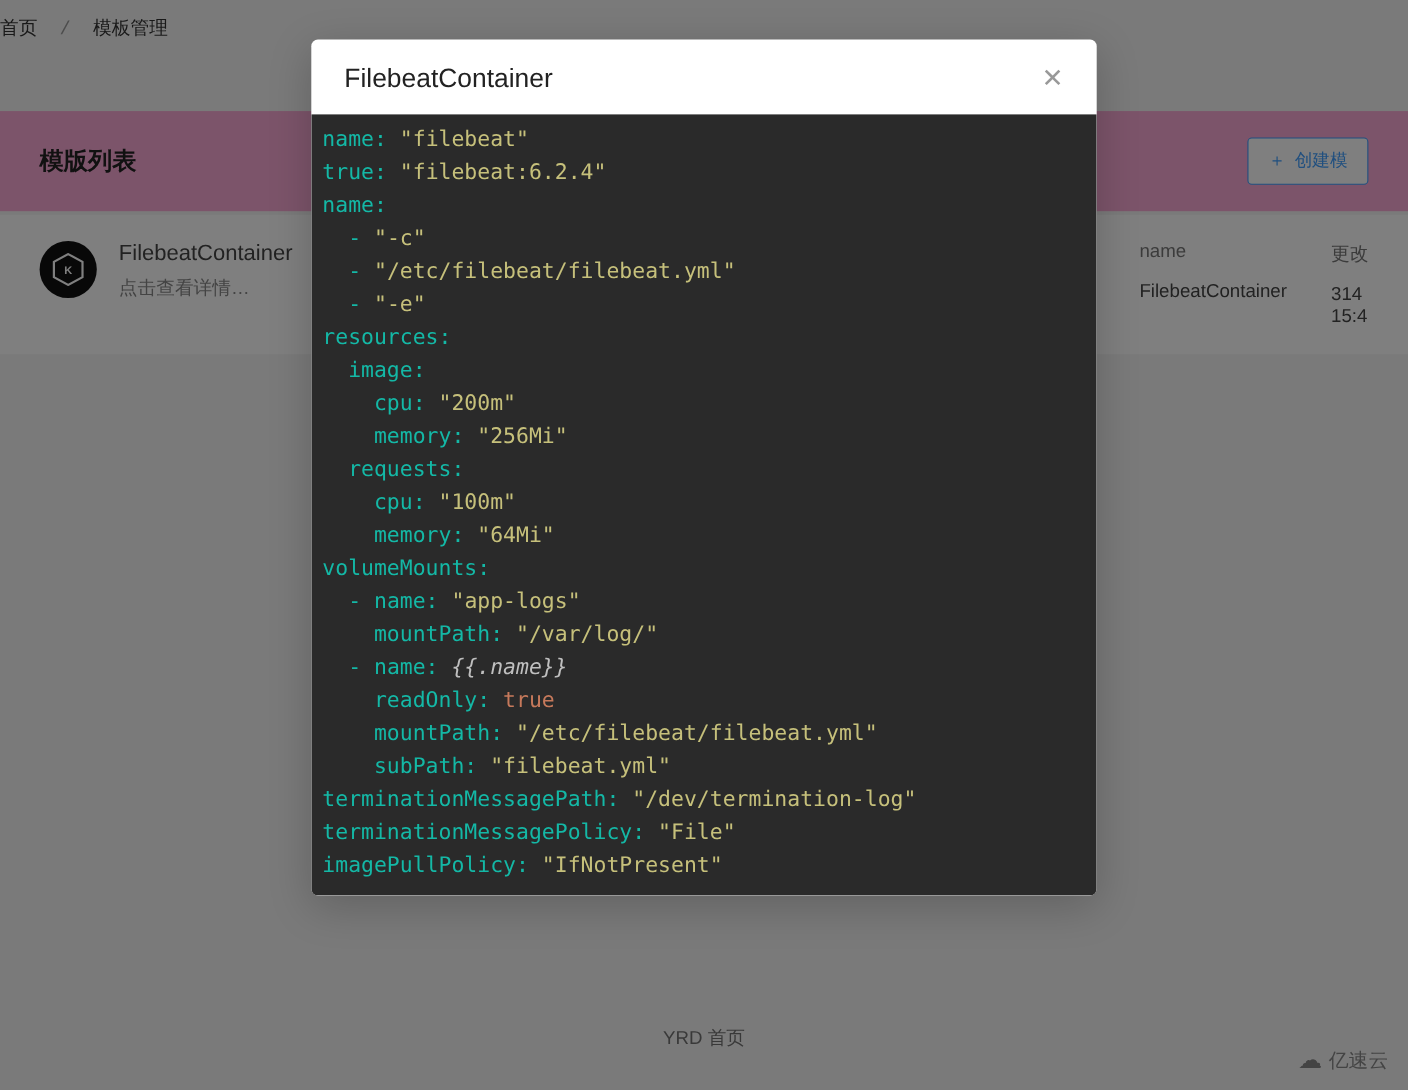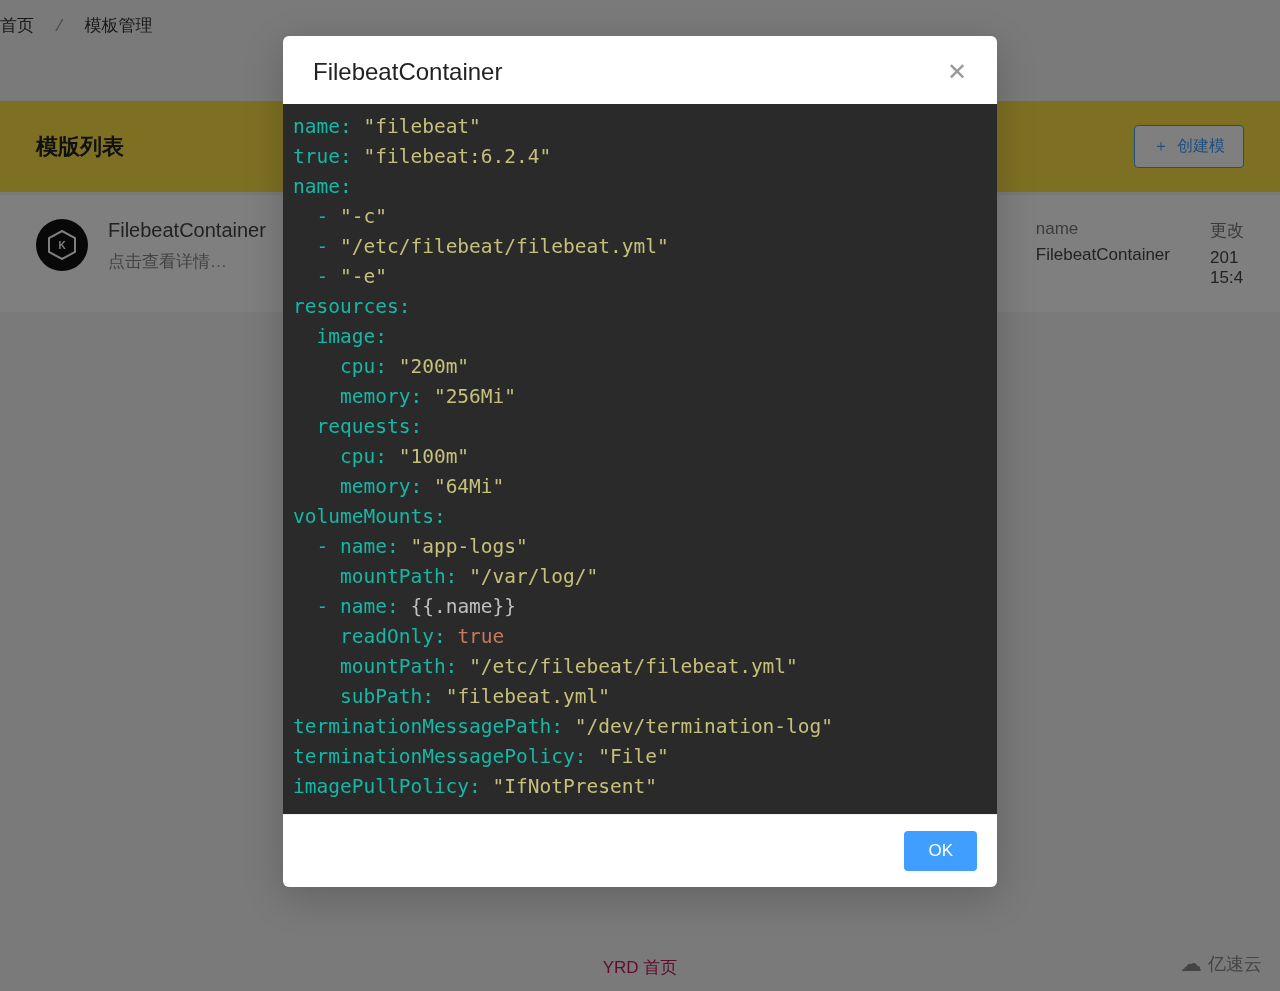--- a/index.html
+++ b/index.html
@@ -14,21 +14,21 @@
     .breadcrumb {
       background: #f5f5f5;
       padding: 14px 0 14px 0;
       font-size: 17px;
       color: #333;
       font-family: Liberation Mono, monospace;
     }
     .breadcrumb span { color: #333; }
     .breadcrumb .sep { margin: 0 10px; color: #999; }
     .section-header {
-      background: #fde047;
+      background: #f9a8d4;
       padding: 24px 36px;
       display: flex;
       justify-content: space-between;
       align-items: center;
       margin-top: 50px;
     }
     .section-title {
       font-size: 22px;
       font-weight: 600;
       color: #222;
@@ -64,28 +64,28 @@
       color: #fff;
       font-weight: bold;
       font-size: 20px;
       margin-right: 20px;
       flex-shrink: 0;
     }
     .row-main { flex: 1; }
     .row-title { font-size: 20px; color: #444; margin-bottom: 8px; }
     .row-sub { font-size: 17px; color: #888; }
     .row-col { margin-left: 40px; }
-    .row-col .label { font-size: 17px; color: #777; margin-bottom: 6px; white-space: nowrap; }
+    .row-col .label { font-size: 17px; color: #777; margin-bottom: 16px; white-space: nowrap; }
     .row-col .value { font-size: 17px; color: #444; white-space: nowrap; }
     .footer-text {
       position: absolute;
-      bottom: 12px;
+      bottom: 36px;
       left: 50%;
       transform: translateX(-50%);
-      color: #be185d;
+      color: #737373;
       font-size: 17px;
     }
     .watermark {
       position: absolute;
       bottom: 14px;
       right: 18px;
       font-size: 18px;
       color: #888;
       display: flex;
       align-items: center;
@@ -148,21 +148,21 @@
       color: #fff;
       border: none;
       border-radius: 4px;
       padding: 10px 24px;
       font-size: 17px;
       cursor: pointer;
     }
     .key { color: #14b8a6; }
     .str { color: #c6c07b; }
     .kw { color: #c6795b; margin-top: 48px; }
-    .tpl { color: #bfbfbf; }
+    .tpl { color: #bfbfbf; font-style: italic; }
   </style>
 </head>
 <body>
 
 <div class="breadcrumb">
   <span>首页</span>
   <span class="sep">/</span>
   <span>模板管理</span>
 </div>
 
@@ -184,21 +184,21 @@
   <div class="row-main">
     <div class="row-title">FilebeatContainer</div>
     <div class="row-sub">点击查看详情…</div>
   </div>
   <div class="row-col">
     <div class="label">name</div>
     <div class="value">FilebeatContainer</div>
   </div>
   <div class="row-col">
     <div class="label">更改</div>
-    <div class="value">201</div>
+    <div class="value">314</div>
     <div class="value">15:4</div>
   </div>
 </div>
 
 <div class="footer-text">YRD 首页</div>
 <div class="watermark">
   <span class="wicon">☁</span>
   <span>亿速云</span>
 </div>
 
@@ -224,17 +224,14 @@
 <span class="key">volumeMounts:</span>
 <span class="key">  - </span><span class="key">name:</span> <span class="str">"app-logs"</span>
 <span class="key">    mountPath:</span> <span class="str">"/var/log/"</span>
 <span class="key">  - </span><span class="key">name:</span> <span class="tpl">{{.name}}</span>
 <span class="key">    readOnly:</span> <span class="kw">true</span>
 <span class="key">    mountPath:</span> <span class="str">"/etc/filebeat/filebeat.yml"</span>
 <span class="key">    subPath:</span> <span class="str">"filebeat.yml"</span>
 <span class="key">terminationMessagePath:</span> <span class="str">"/dev/termination-log"</span>
 <span class="key">terminationMessagePolicy:</span> <span class="str">"File"</span>
 <span class="key">imagePullPolicy:</span> <span class="str">"IfNotPresent"</span></div>
-    <div class="modal-footer">
-      <button class="ok-btn">OK</button>
-    </div>
   </div>
 </div>
 
 </body></html>

